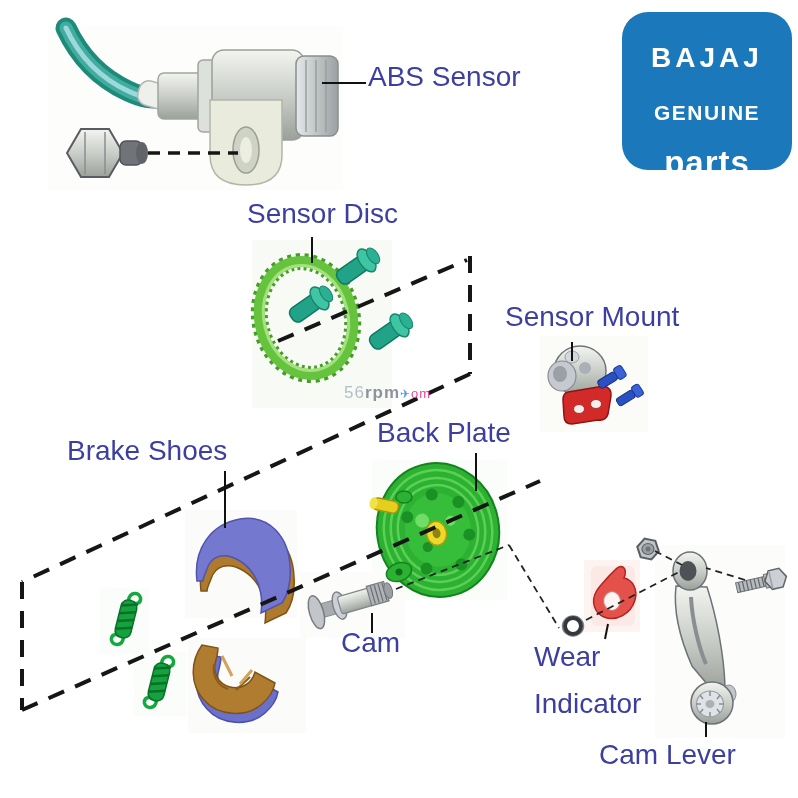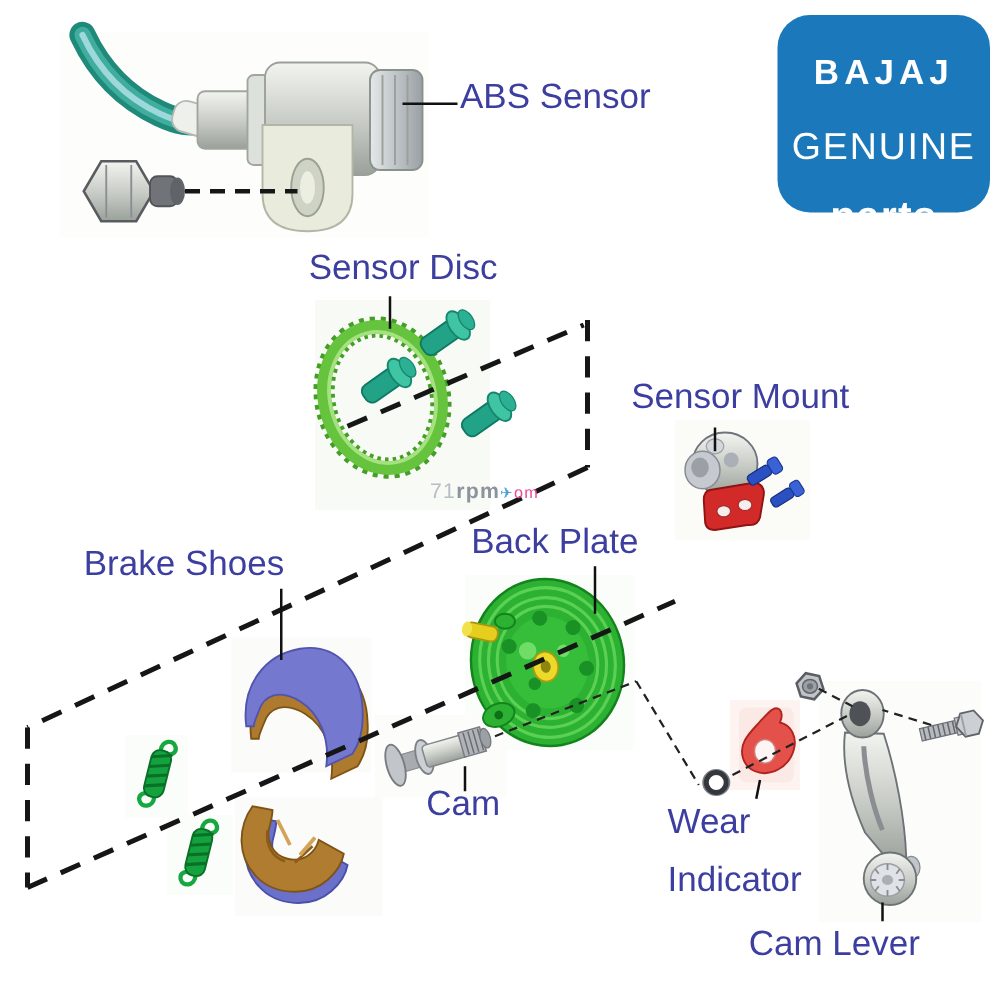--- a/index.html
+++ b/index.html
@@ -12,21 +12,21 @@
     position:absolute;color:#3c3f9f;font-size:28px;line-height:40px;
     white-space:nowrap;letter-spacing:0px;
   }
   .part-label.wrap{white-space:normal;line-height:47px;}
   #bajaj-logo{
     position:absolute;left:622px;top:12px;width:170px;height:158px;
     background:#1b79bb;border-radius:26px;color:#ffffff;text-align:center;
     display:flex;flex-direction:column;align-items:center;gap:21px;
   }
   #bajaj-logo .brand{font-size:28px;font-weight:bold;letter-spacing:4px;margin-top:30px;}
-  #bajaj-logo .genuine{font-size:30px;letter-spacing:1.5px;margin-top:6px;}
+  #bajaj-logo .genuine{font-size:21px;letter-spacing:1.5px;margin-top:6px;font-weight:bold;}
   #bajaj-logo .parts{font-size:33px;font-weight:bold;letter-spacing:1px;margin-top:-2px;}
   #watermark{
     position:absolute;left:344px;top:383px;font-size:17px;color:#8c939c;
     letter-spacing:1px;white-space:nowrap;
   }
   #watermark .w99{color:#b4bec6;}
   #watermark .wrpm{color:#8c939c;font-weight:bold;}
   #watermark .wplane{color:#4aa0d8;font-size:12px;}
   #watermark .wcom{color:#ec4899;font-size:13px;}
 </style>
@@ -269,15 +269,15 @@
   <div id="bajaj-logo">
     <div class="brand">BAJAJ</div>
     <div class="genuine">GENUINE</div>
     <div class="parts">parts</div>
     <svg width="140" height="14" style="margin-top:-1px;">
       <path d="M4,2 H136" stroke="#ffffff" stroke-width="3" fill="none"></path>
       <polygon points="14,2 32,2 23,12" fill="#ffffff"></polygon>
     </svg>
   </div>
 
-  <div id="watermark"><span class="w99">71</span><span class="wrpm">rpm</span><span class="wplane">✈</span><span class="wcom">om</span></div>
+  <div id="watermark"><span class="w99">56</span><span class="wrpm">rpm</span><span class="wplane">✈</span><span class="wcom">om</span></div>
 
 </div>
 
 </body></html>

